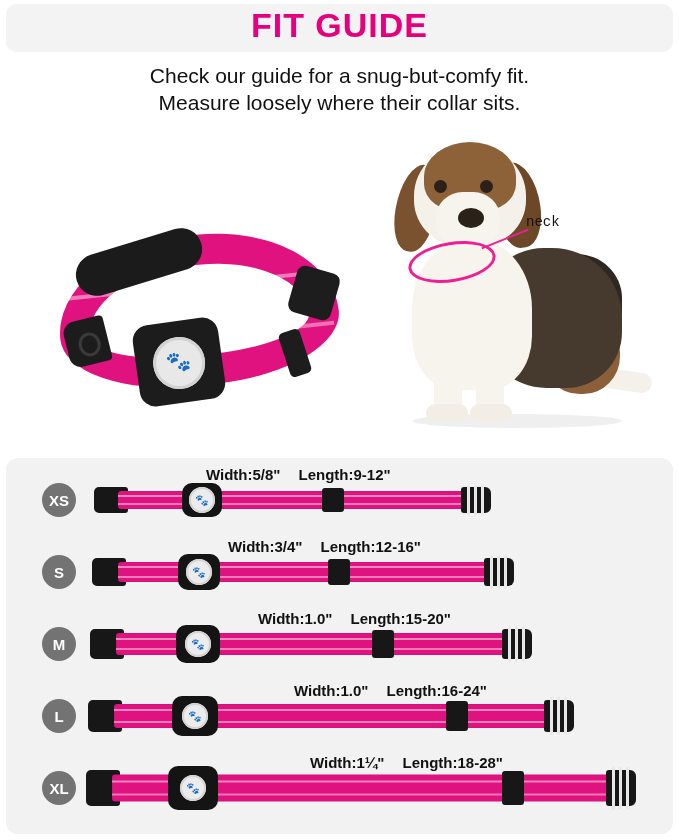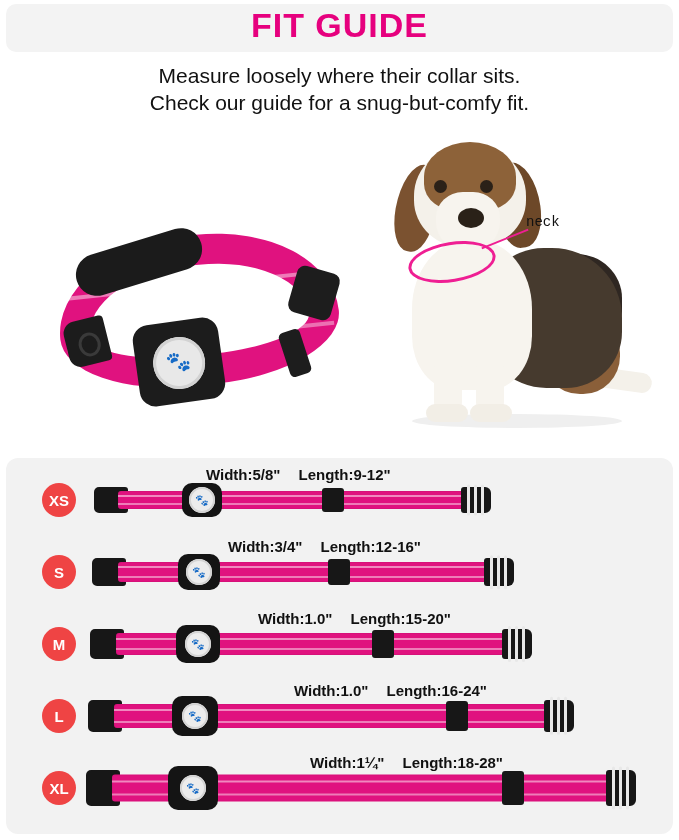--- a/index.html
+++ b/index.html
@@ -378,21 +378,21 @@
     height: 72px;
   }
   .badge {
     position: absolute;
     left: 36px;
     top: 50%;
     transform: translateY(-50%);
     width: 34px;
     height: 34px;
     border-radius: 50%;
-    background: #ef4444;
+    background: #737373;
     color: #fff;
     font-size: 15px;
     font-weight: bold;
     display: flex;
     align-items: center;
     justify-content: center;
     letter-spacing: 0;
   }
   .specs {
     position: absolute;
@@ -505,22 +505,22 @@
     color: #8a8a8a;
     line-height: 1;
   }
 </style>
 </head>
 <body>
 
 <div class="header-band"></div>
 <div class="title">FIT GUIDE</div>
 <div class="subtitle">
+  <div>Check our guide for a snug-but-comfy fit.</div>
   <div>Measure loosely where their collar sits.</div>
-  <div>Check our guide for a snug-but-comfy fit.</div>
 </div>
 
 <div class="photo-area">
 
   <div class="collar-photo">
     <div class="collar-loop"></div>
     <div class="collar-pad"></div>
     <div class="collar-buckle"></div>
     <div class="collar-slider"></div>
     <div class="collar-dring"></div>

